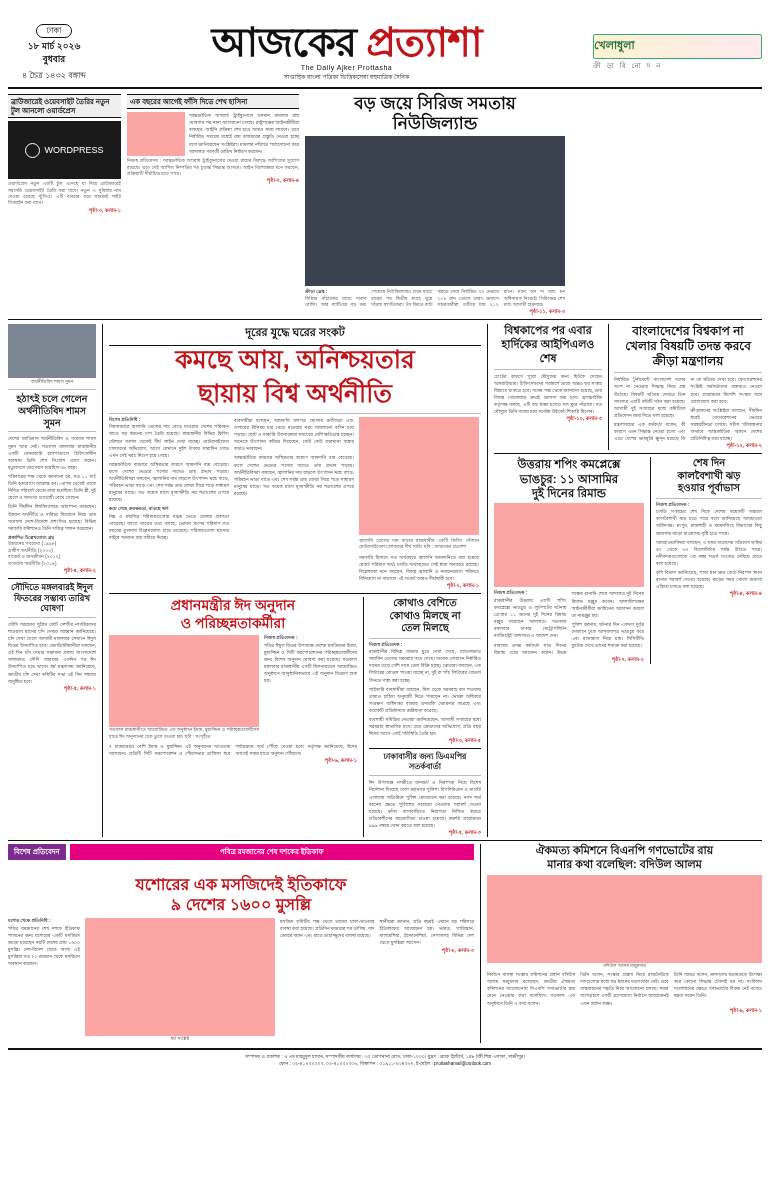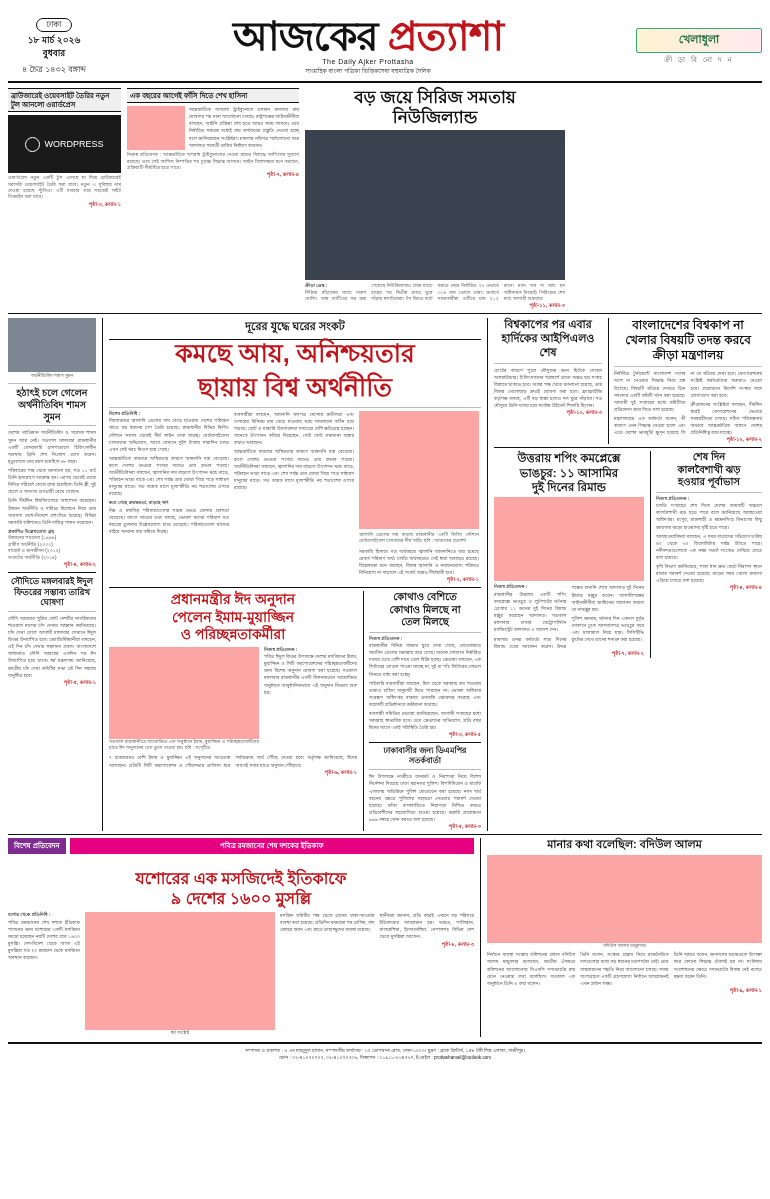--- a/index.html
+++ b/index.html
@@ -1,30 +1,30 @@
 <!DOCTYPE html>
 <html><head>
 <meta charset="utf-8">
 <style>
   html,body{margin:0;padding:0;background:#ffffff;}
   body{width:770px;height:1199px;font-family:"Liberation Sans",sans-serif;color:#111;overflow:hidden;}
   .page{width:770px;height:1199px;position:relative;background:#fff;padding:0;box-sizing:border-box;}
-  .inner{padding:16px 8px 0 8px;box-sizing:border-box;}
+  .inner{padding:22px 8px 0 8px;box-sizing:border-box;}
   
   .masthead{display:flex;align-items:center;border-bottom:2px solid #111;padding-bottom:4px;}
   .mh-left{width:92px;font-size:8px;line-height:1.5;text-align:center;}
   .mh-left .city{border:1px solid #111;border-radius:9px;display:inline-block;padding:0 10px;font-size:8px;margin-bottom:2px;}
   .mh-left .d1{font-weight:bold;font-size:9px;}
   .mh-left .d2{font-size:8px;}
   .mh-center{flex:1;text-align:center;position:relative;}
   .mh-title{font-size:40px;font-weight:bold;letter-spacing:-1px;color:#111;line-height:1;}
   .mh-title .red{color:#c0141b;}
   .mh-sub-en{font-size:7px;letter-spacing:.5px;margin-top:2px;}
   .mh-sub-bn{font-size:6px;color:#333;margin-top:1px;}
-  .mh-right{width:126px;text-align:center;}
+  .mh-right{width:169px;}
   .khela-badge{border:1px solid #3a7;background:linear-gradient(90deg,#fdf3d0,#ffe9ef);font-size:11px;font-weight:bold;padding:2px 0;border-radius:2px;color:#1c6b3a;}
   .kb-row{font-size:7px;color:#555;margin-top:1px;letter-spacing:2px;}
   
   .rule{border-top:1px solid #111;margin:3px 0;}
   .thin{border-top:1px solid #bbb;margin:3px 0;}
   .tiny5{font-size:4.6px;line-height:1.55;color:#333;text-align:justify;}
   .cap{font-size:4.6px;color:#444;line-height:1.4;text-align:justify;}
   .photo{background:#fca5a5;position:relative;overflow:hidden;}
   .photo.dark{background:#3a4250;}
   
@@ -182,21 +182,20 @@
           <div class="tiny5" style="margin-top:3px">সরকারি হিসাবে গত অর্থবছরে জ্বালানি আমদানিতে ব্যয় হয়েছে রেকর্ড পরিমাণ অর্থ। চলতি অর্থবছরেও সেই ধারা অব্যাহত রয়েছে। বিশ্লেষকরা মনে করছেন, বিকল্প জ্বালানি ও নবায়নযোগ্য শক্তিতে বিনিয়োগ না বাড়ালে এই সংকট আরও দীর্ঘস্থায়ী হবে।</div>
           <div class="pill">পৃষ্ঠা-২, কলাম-১</div>
         </div>
       </div>
 
       <div class="rule"></div>
 
       <div class="mid2">
         <div style="width:248px">
           <div class="sec-head red">প্রধানমন্ত্রীর ঈদ অনুদান</div>
-          <div class="sec-head red">পেলেন ইমাম-মুয়াজ্জিন</div>
           <div class="sec-head red">ও পরিচ্ছন্নতাকর্মীরা</div>
           <div style="display:flex;gap:5px;margin-top:3px">
             <div style="width:150px">
               <div class="photo" style="height:92px"></div>
               <div class="cap">গতকাল রাজধানীতে আয়োজিত এক অনুষ্ঠানে ইমাম, মুয়াজ্জিন ও পরিচ্ছন্নতাকর্মীদের হাতে ঈদ অনুদানের চেক তুলে দেওয়া হয়। ছবি : সংগৃহীত</div>
             </div>
             <div style="flex:1">
               <div class="cap" style="font-weight:bold">নিজস্ব প্রতিবেদক :</div>
               <div class="tiny5">পবিত্র ঈদুল ফিতর উপলক্ষে দেশের মসজিদের ইমাম, মুয়াজ্জিন ও সিটি করপোরেশনের পরিচ্ছন্নতাকর্মীদের জন্য বিশেষ অনুদান ঘোষণা করা হয়েছে। গতকাল মঙ্গলবার রাজধানীর একটি মিলনায়তনে আয়োজিত অনুষ্ঠানে আনুষ্ঠানিকভাবে এই অনুদান বিতরণ শুরু হয়।</div>
             </div>
@@ -301,20 +300,21 @@
         </div>
         <div style="flex:1" class="cols2">
           <div class="tiny5">মসজিদ কমিটির পক্ষ থেকে তাদের থাকা-খাওয়ার ব্যবস্থা করা হয়েছে। প্রতিদিন ফজরের পর তালিম, বাদ জোহর বয়ান এবং রাতে তাহাজ্জুদের ব্যবস্থা রয়েছে।</div>
           <div class="tiny5" style="margin-top:2px">স্থানীয়রা জানান, প্রতি বছরই এখানে বড় পরিসরে ইতিকাফের আয়োজন হয়। ভারত, পাকিস্তান, মালয়েশিয়া, ইন্দোনেশিয়া, নেপালসহ বিভিন্ন দেশ থেকে মুসল্লিরা আসেন।</div>
           <div class="pill">পৃষ্ঠা-৮, কলাম-৩</div>
         </div>
       </div>
     </div>
 
     <div style="flex:1;border-left:1px solid #111;padding-left:6px">
+      <div class="sec-head" style="font-size:11px">ঐকমত্য কমিশনে বিএনপি গণভোটের রায়</div>
       <div class="sec-head" style="font-size:11px">মানার কথা বলেছিল: বদিউল আলম</div>
       <div class="photo" style="height:88px;margin-top:3px"></div>
       <div class="cap" style="text-align:center">বদিউল আলম মজুমদার</div>
       <div class="cols3" style="margin-top:2px">
         <div class="tiny5">নির্বাচন ব্যবস্থা সংস্কার কমিশনের প্রধান বদিউল আলম মজুমদার বলেছেন, জাতীয় ঐকমত্য কমিশনের আলোচনায় বিএনপি গণভোটের রায় মেনে নেওয়ার কথা বলেছিল। গতকাল এক অনুষ্ঠানে তিনি এ কথা বলেন।</div>
         <div class="tiny5" style="margin-top:2px">তিনি বলেন, সংস্কার প্রস্তাব নিয়ে রাজনৈতিক দলগুলোর মধ্যে বড় ধরনের মতপার্থক্য নেই। তবে বাস্তবায়নের পদ্ধতি নিয়ে আলোচনা চলছে। সবার অংশগ্রহণে একটি গ্রহণযোগ্য নির্বাচন আয়োজনই এখন প্রধান লক্ষ্য।</div>
         <div class="tiny5" style="margin-top:2px">তিনি আরও বলেন, জনগণের মতামতকে উপেক্ষা করে কোনো সিদ্ধান্ত টেকসই হয় না। সংবিধান সংশোধনের ক্ষেত্রে গণভোটের বিকল্প নেই বলেও মন্তব্য করেন তিনি।</div>
       </div>
       <div class="pill">পৃষ্ঠা-৯, কলাম-১</div>
     </div>

